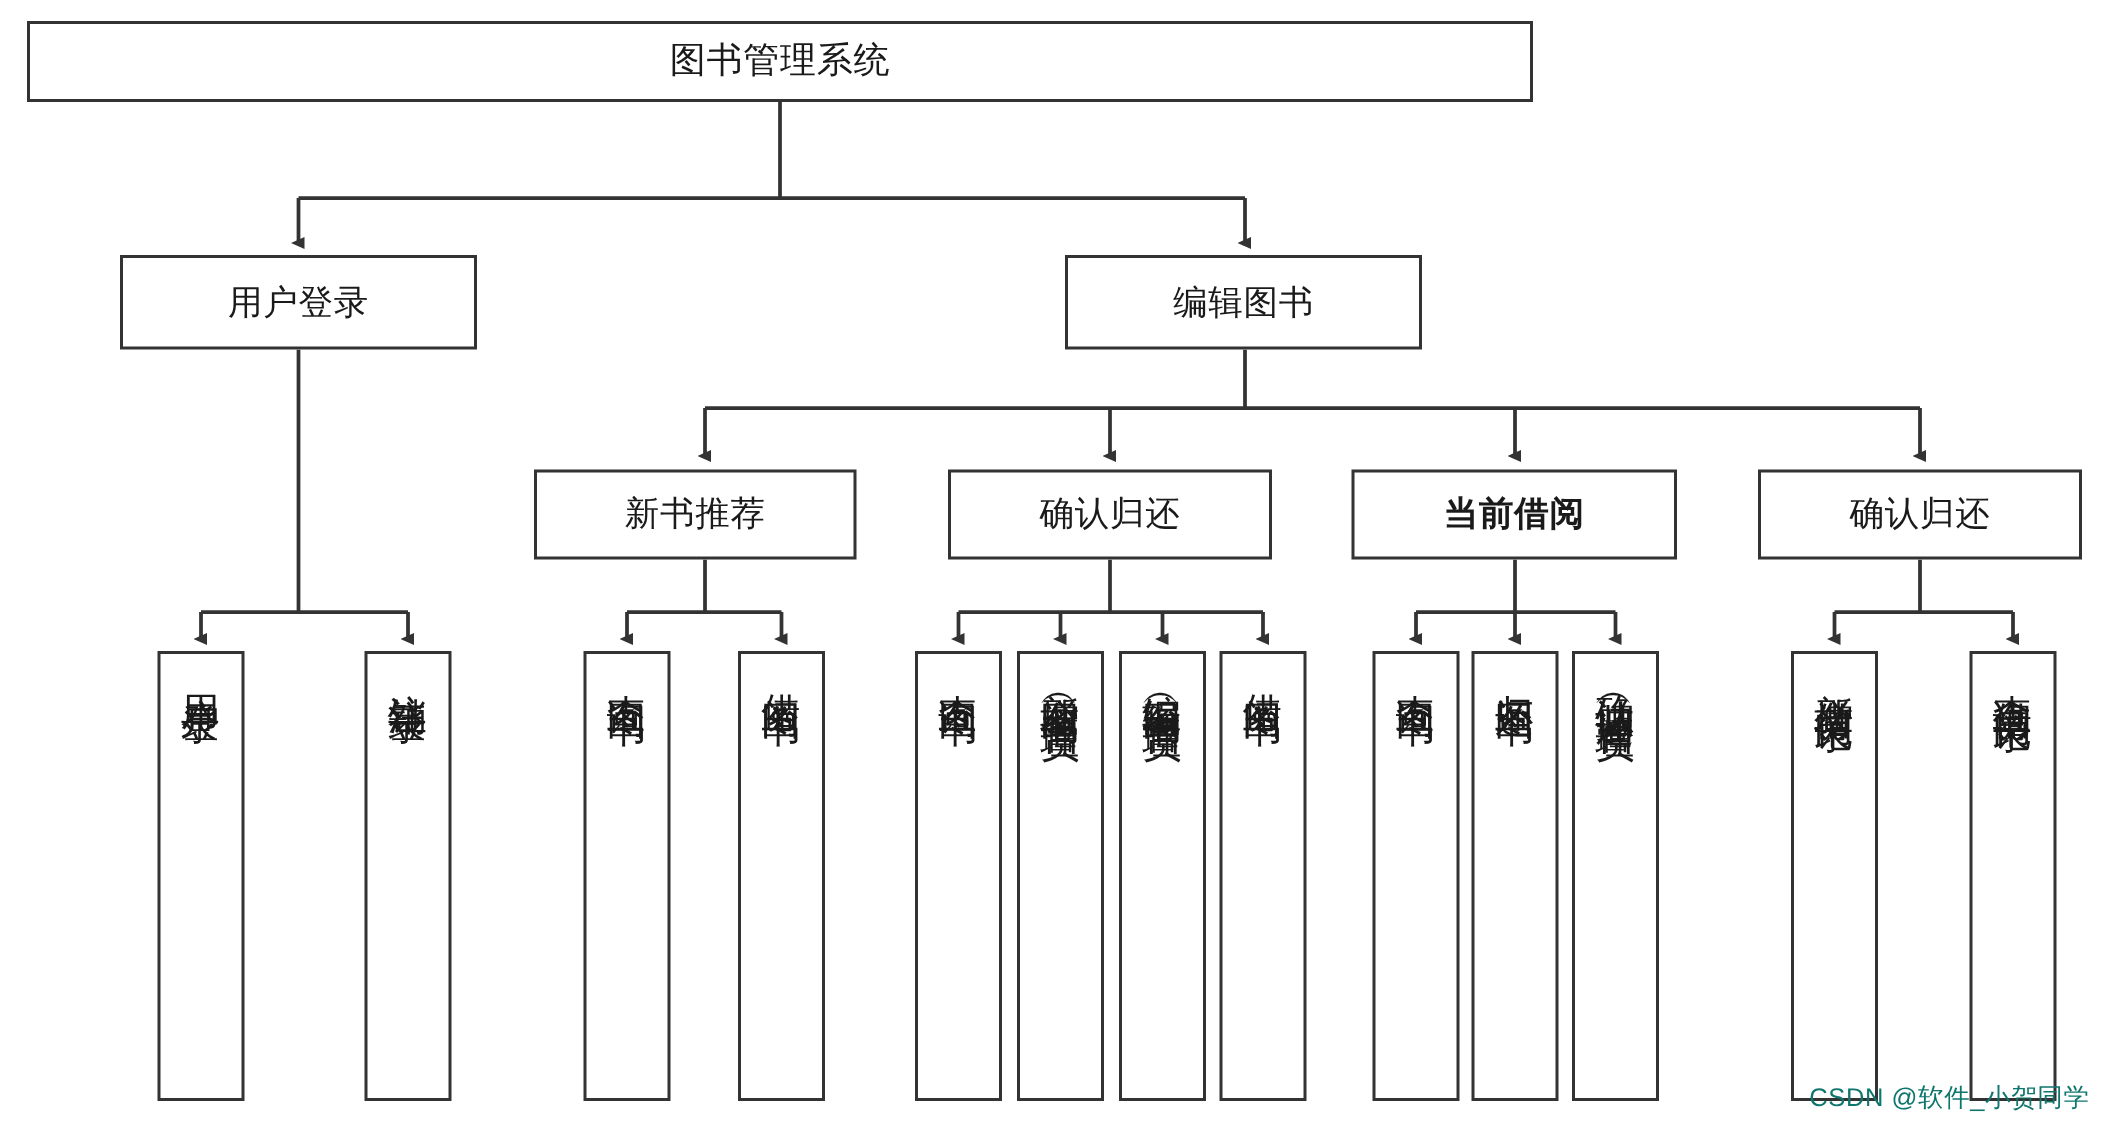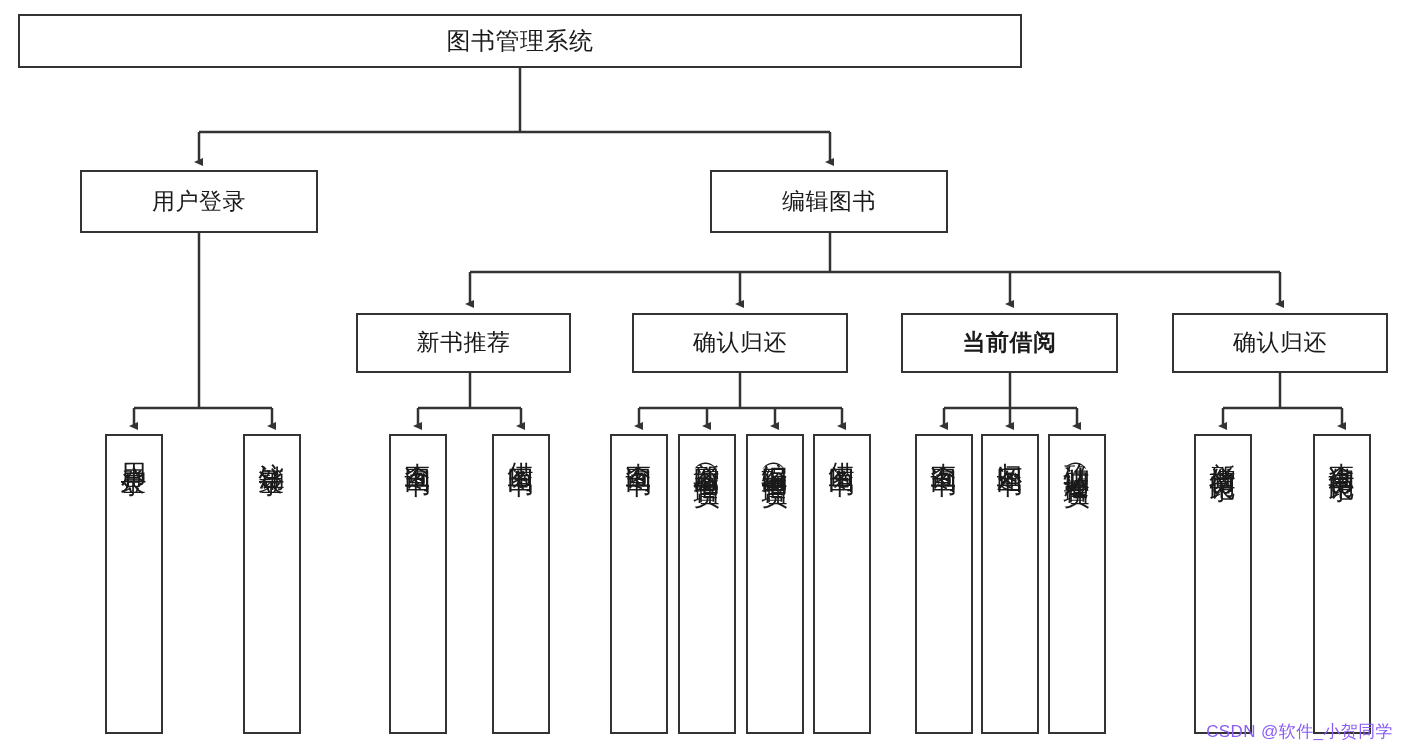--- a/index.html
+++ b/index.html
@@ -59,21 +59,21 @@
     line-height: 1.0;
     letter-spacing: 3px;
     white-space: nowrap;
   }
   #root-node .label { font-size: 24px; }
   .watermark {
     position: absolute;
     right: 12px;
     bottom: 4px;
     font-size: 17px;
-    color: #8b5cf6;
+    color: #0f766e;
     white-space: nowrap;
     letter-spacing: 0.4px;
   }
 </style>
 </head>
 <body>
 
 <div id="canvas">
 
   <svg class="connectors" viewBox="0 0 1405 747" xmlns="http://www.w3.org/2000/svg">

